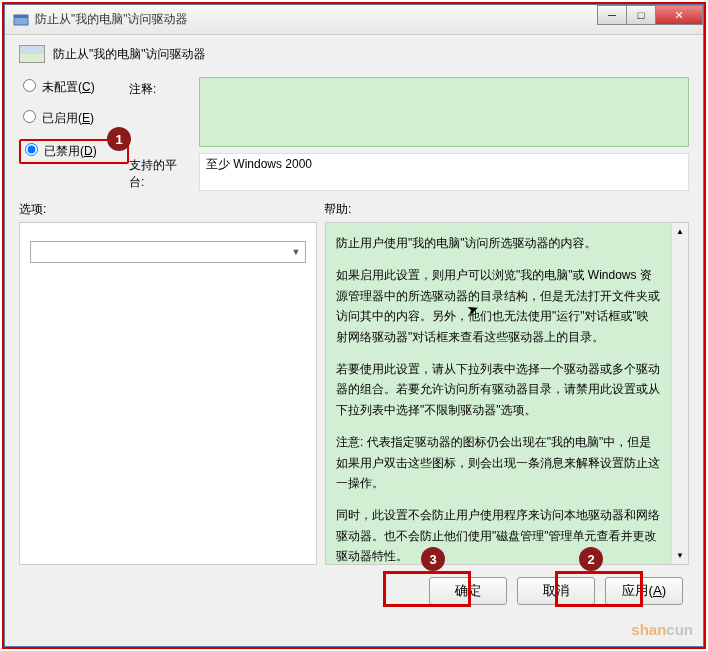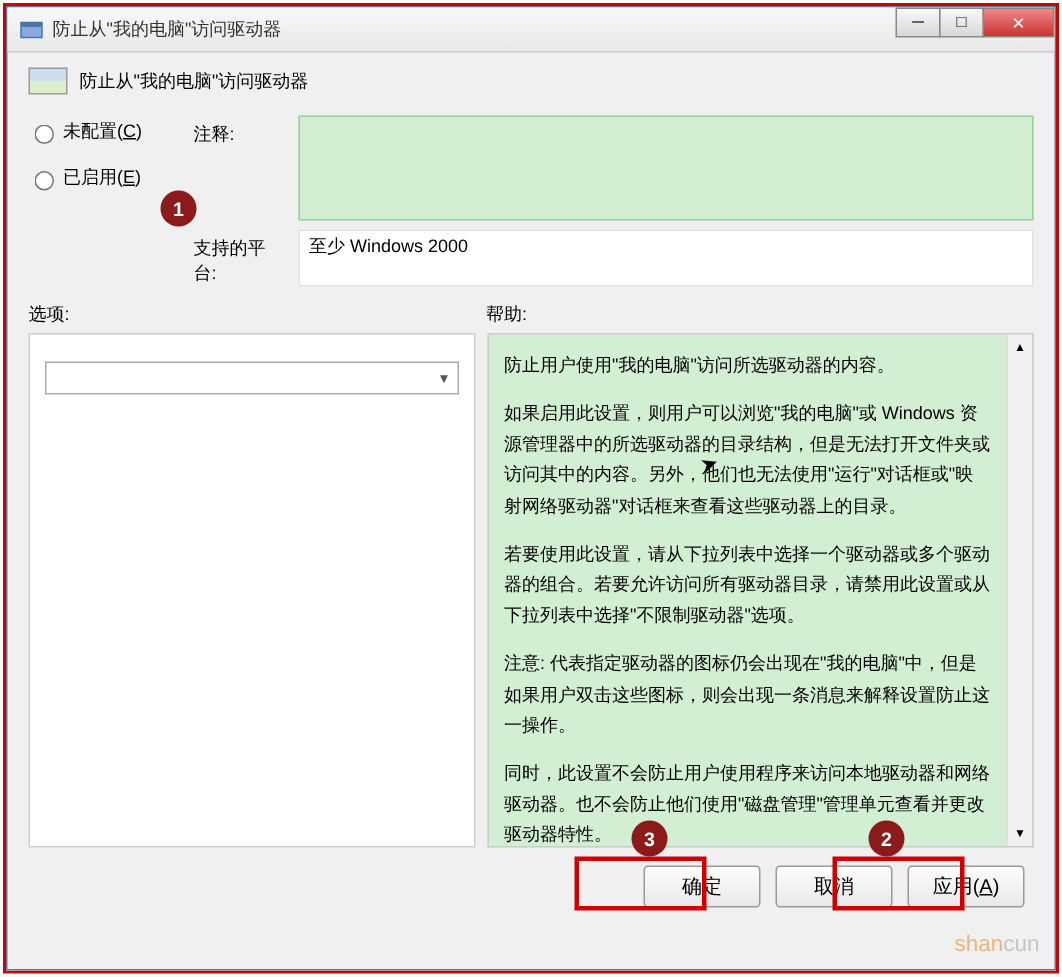--- a/index.html
+++ b/index.html
@@ -97,21 +97,21 @@
 .config-row {
   display: flex;
   margin-bottom: 10px;
 }
 .radio-group {
   width: 110px;
   position: relative;
 }
 .radio-item {
   display: flex;
-  align-items: flex-end;
+  align-items: flex-start;
   gap: 6px;
   margin-bottom: 10px;
   padding: 2px 4px;
 }
 .radio-item input { margin: 0; }
 .highlight-red {
   border: 2px solid #d00000;
   border-radius: 2px;
 }
 .annot-circle {
@@ -236,21 +236,21 @@
 .btn-highlight {
   border: 3px solid #d00000;
   position: absolute;
   pointer-events: none;
 }
 .watermark {
   position: absolute;
   right: 10px;
   bottom: 8px;
   font-size: 15px;
-  font-weight: normal;
+  font-weight: bold;
   color: #aaa;
   opacity: 0.6;
 }
 .watermark .s { color: #e89030; }
 .cursor-arrow {
   position: absolute;
   left: 462px;
   top: 296px;
   font-size: 14px;
   color: #000;
@@ -291,20 +291,24 @@
     <div class="config-row">
       <div class="radio-group">
         <label class="radio-item">
           <input type="radio" name="cfg" style=""> 
             <span>未配置(<u>C</u>)</span>
         </label>
         <label class="radio-item">
           <input type="radio" name="cfg" style=""> 
             <span>已启用(<u>E</u>)</span>
         </label>
+        <label class="radio-item highlight-red">
+          <input type="radio" name="cfg" checked="" style=""> 
+            <span>已禁用(<u>D</u>)</span>
+        </label>
         <div class="annot-circle" style="left:88px; top:50px;">1</div>
       </div>
       <div class="info-col">
         <div class="info-row">
           <div class="info-label">注释:</div>
           <div class="info-box"></div>
         </div>
         <div class="info-row">
           <div class="info-label">支持的平台:</div>
           <div class="info-value">至少 Windows 2000</div>

